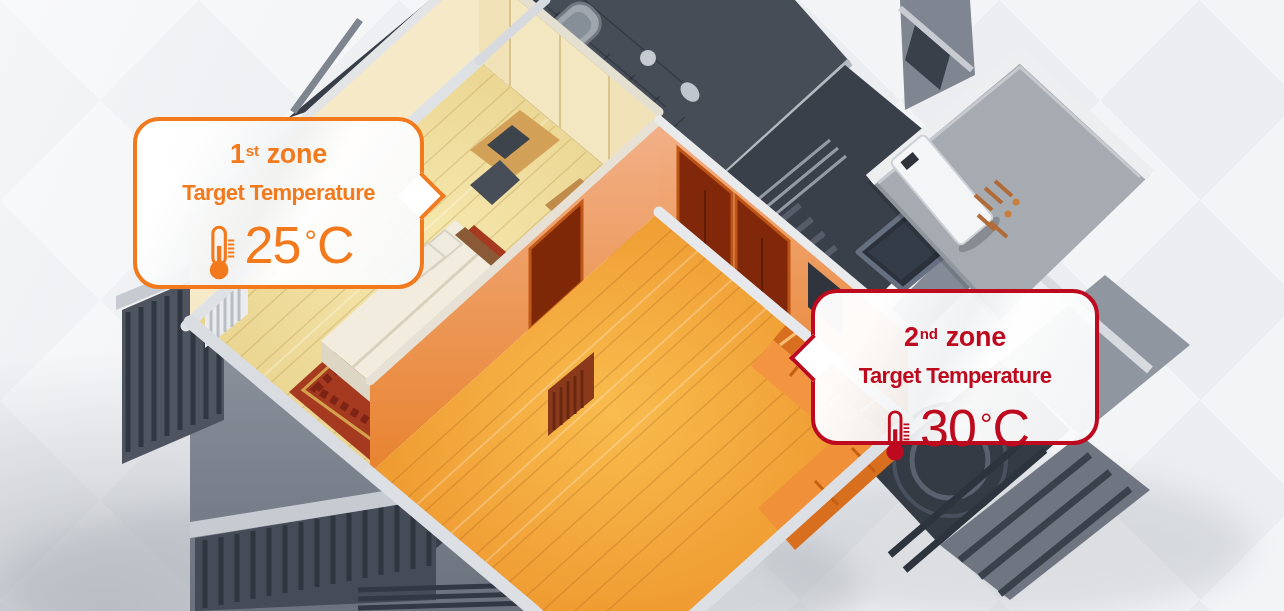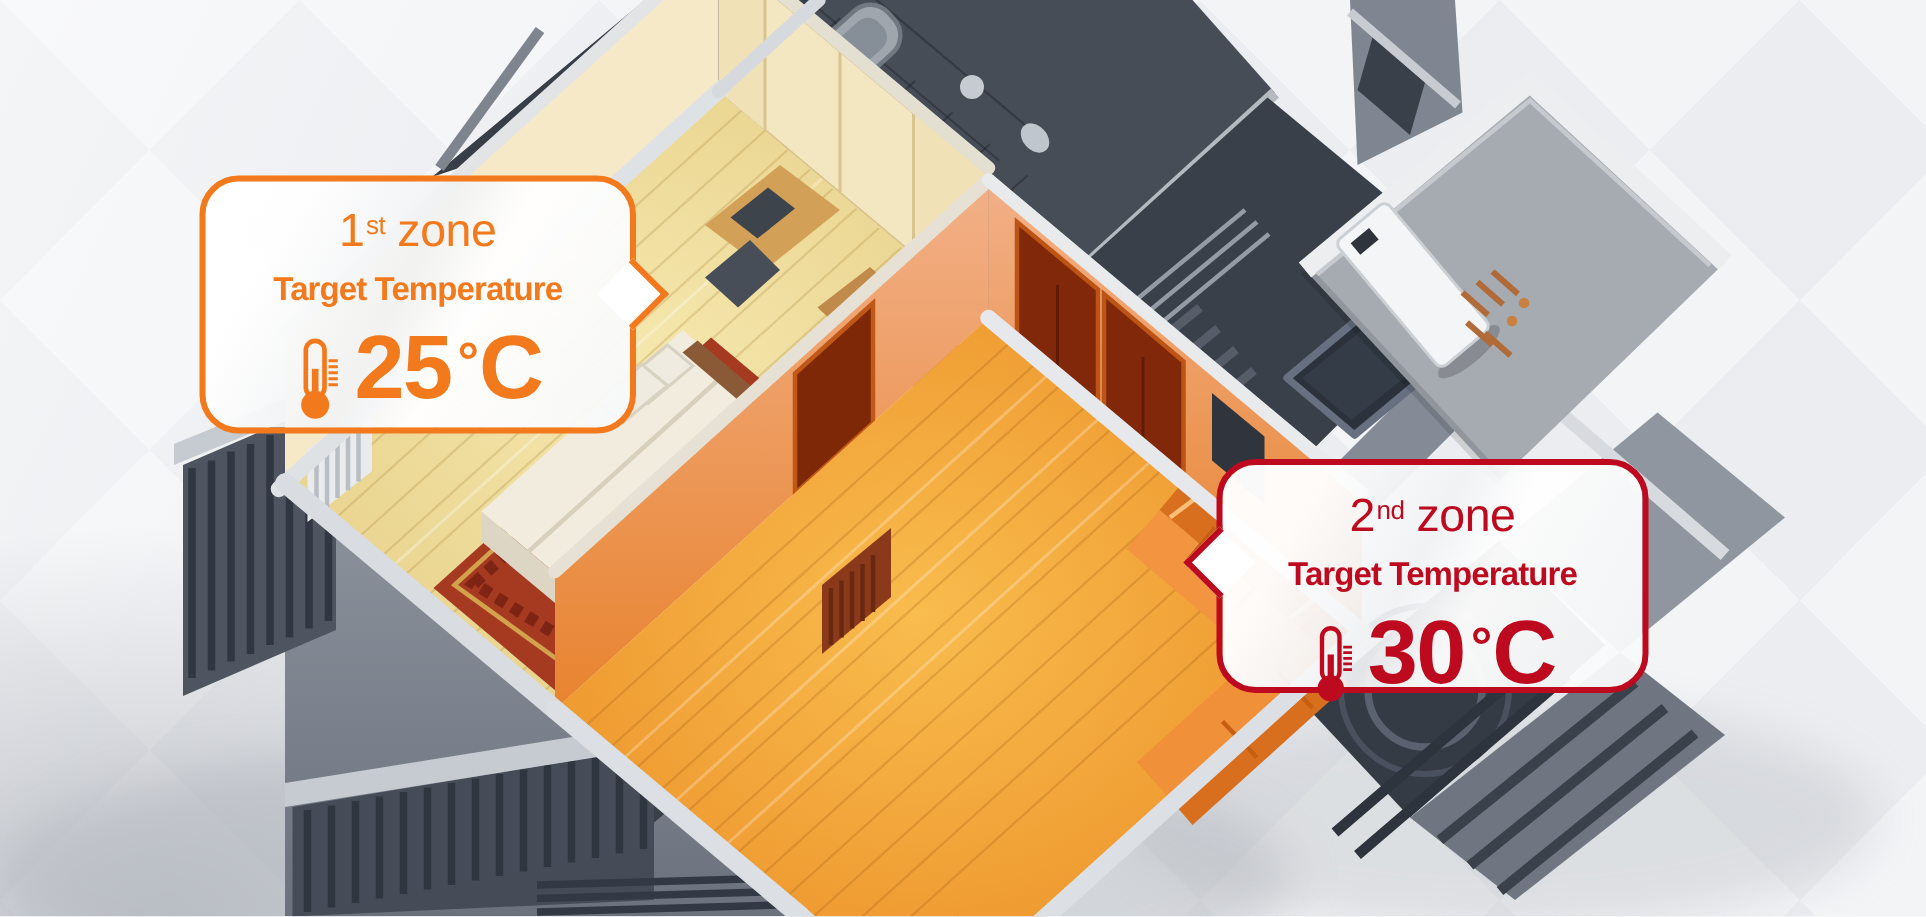--- a/index.html
+++ b/index.html
@@ -29,31 +29,31 @@
     color:var(--accent,#F2791C);
     background:linear-gradient(118deg, rgba(255,255,255,.97) 18%, rgba(241,242,244,.93) 46%, rgba(255,255,255,.96) 60%, rgba(247,248,249,.95) 100%);
     text-align:center;
   }
   .callout .pointer{
     position:absolute;width:30px;height:30px;background:#fff;
     transform:rotate(45deg);
   }
   .callout.orange .pointer{right:-19px;border-top:4px solid var(--accent);border-right:4px solid var(--accent);}
   .callout.red .pointer{left:-19px;border-bottom:4px solid var(--accent);border-left:4px solid var(--accent);}
-  .zone-line{font-size:31px;font-weight:normal;letter-spacing:-.3px;line-height:36px;}
+  .zone-line{font-size:27px;font-weight:bold;letter-spacing:-.3px;line-height:36px;}
   .zone-line .ord{font-size:.56em;position:relative;top:-.48em;margin-left:1px;}
   .zone-line .word{margin-left:8px;}
   .subtitle{font-size:22px;font-weight:bold;letter-spacing:-.6px;line-height:34px;}
   .temp-line{display:flex;align-items:center;justify-content:center;gap:9px;margin-top:3px;}
   .thermo{margin-top:7px;flex:0 0 auto;}
-  .temp{font-size:60px;font-weight:bold;letter-spacing:-1px;line-height:64px;white-space:nowrap;}
+  .temp{font-size:52px;font-weight:normal;letter-spacing:-1px;line-height:64px;white-space:nowrap;}
   .temp .deg{font-size:.6em;position:relative;top:-.34em;margin:0 1px 0 4px;}
   .co1{left:133px;top:117px;width:291px;height:172px;padding-top:15px;}
   .co1 .pointer{top:58px;}
-  .co2{left:811px;top:306px;width:288px;height:156px;padding-top:16px;}
+  .co2{left:811px;top:289px;width:288px;height:156px;padding-top:26px;}
   .co2 .pointer{top:48px;}
 </style>
 </head>
 <body>
 
 <div class="stage" style="--bg-base: #F3F4F6; --bg-diamond: #EBEDF0;">
   <div class="bg-pattern"></div>
   <div class="bg-vignette"></div>
 
   <svg class="house" width="1284" height="611" viewBox="0 0 1284 611">

